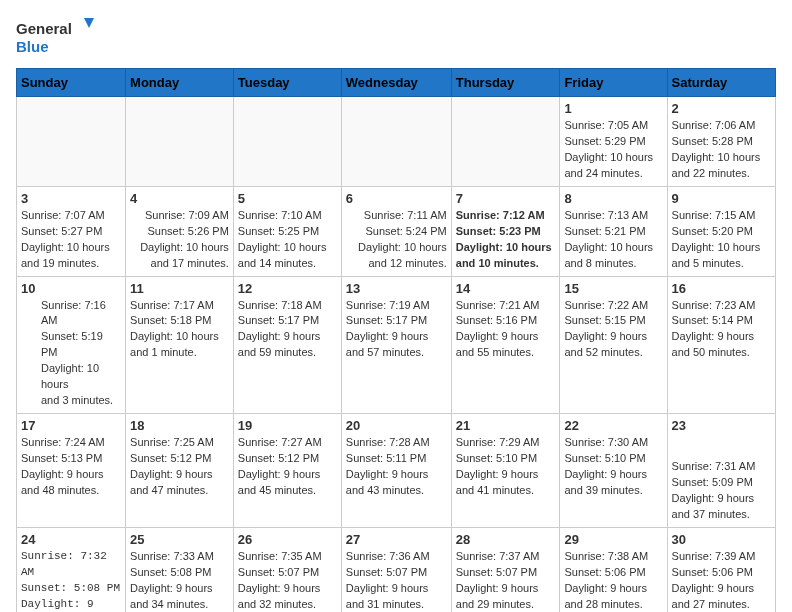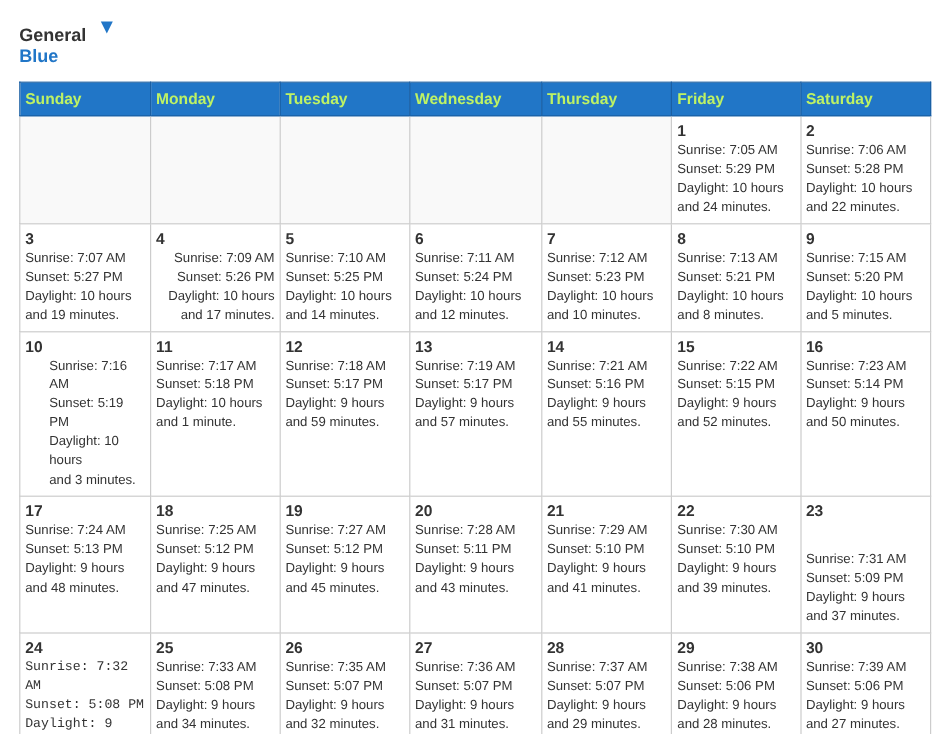--- a/index.html
+++ b/index.html
@@ -32,21 +32,21 @@
     .location-title {
       font-size: 15px;
       color: #555;
     }
     .calendar-table {
       width: 100%;
       border-collapse: collapse;
     }
     .calendar-table th {
       background-color: #2176c7;
-      color: #bef264;
+      color: #000000;
       padding: 6px 4px;
       font-size: 13px;
       text-align: left;
       border: 1px solid #1a5fa3;
     }
     .calendar-table td {
       vertical-align: top;
       border: 1px solid #ccc;
       padding: 4px;
       font-size: 10.5px;
@@ -137,28 +137,28 @@
         </td>
         <td>
           <div class="day-number">5</div>
           <div class="day-info" style="white-space: pre-line;">Sunrise: 7:10 AM
 Sunset: 5:25 PM
 Daylight: 10 hours
 and 14 minutes.</div>
         </td>
         <td>
           <div class="day-number">6</div>
-          <div class="day-info" style="white-space: pre-line;">Sunrise: 7:11 AM
+          <div class="day-info" style="white-space: pre-line; text-align: right;">Sunrise: 7:11 AM
 Sunset: 5:24 PM
 Daylight: 10 hours
 and 12 minutes.</div>
         </td>
         <td>
           <div class="day-number">7</div>
-          <div class="day-info" style="white-space: pre-line;">Sunrise: 7:12 AM
+          <div class="day-info" style="white-space: pre-line; font-weight: bold;">Sunrise: 7:12 AM
 Sunset: 5:23 PM
 Daylight: 10 hours
 and 10 minutes.</div>
         </td>
         <td>
           <div class="day-number">8</div>
           <div class="day-info" style="white-space: pre-line;">Sunrise: 7:13 AM
 Sunset: 5:21 PM
 Daylight: 10 hours
 and 8 minutes.</div>

